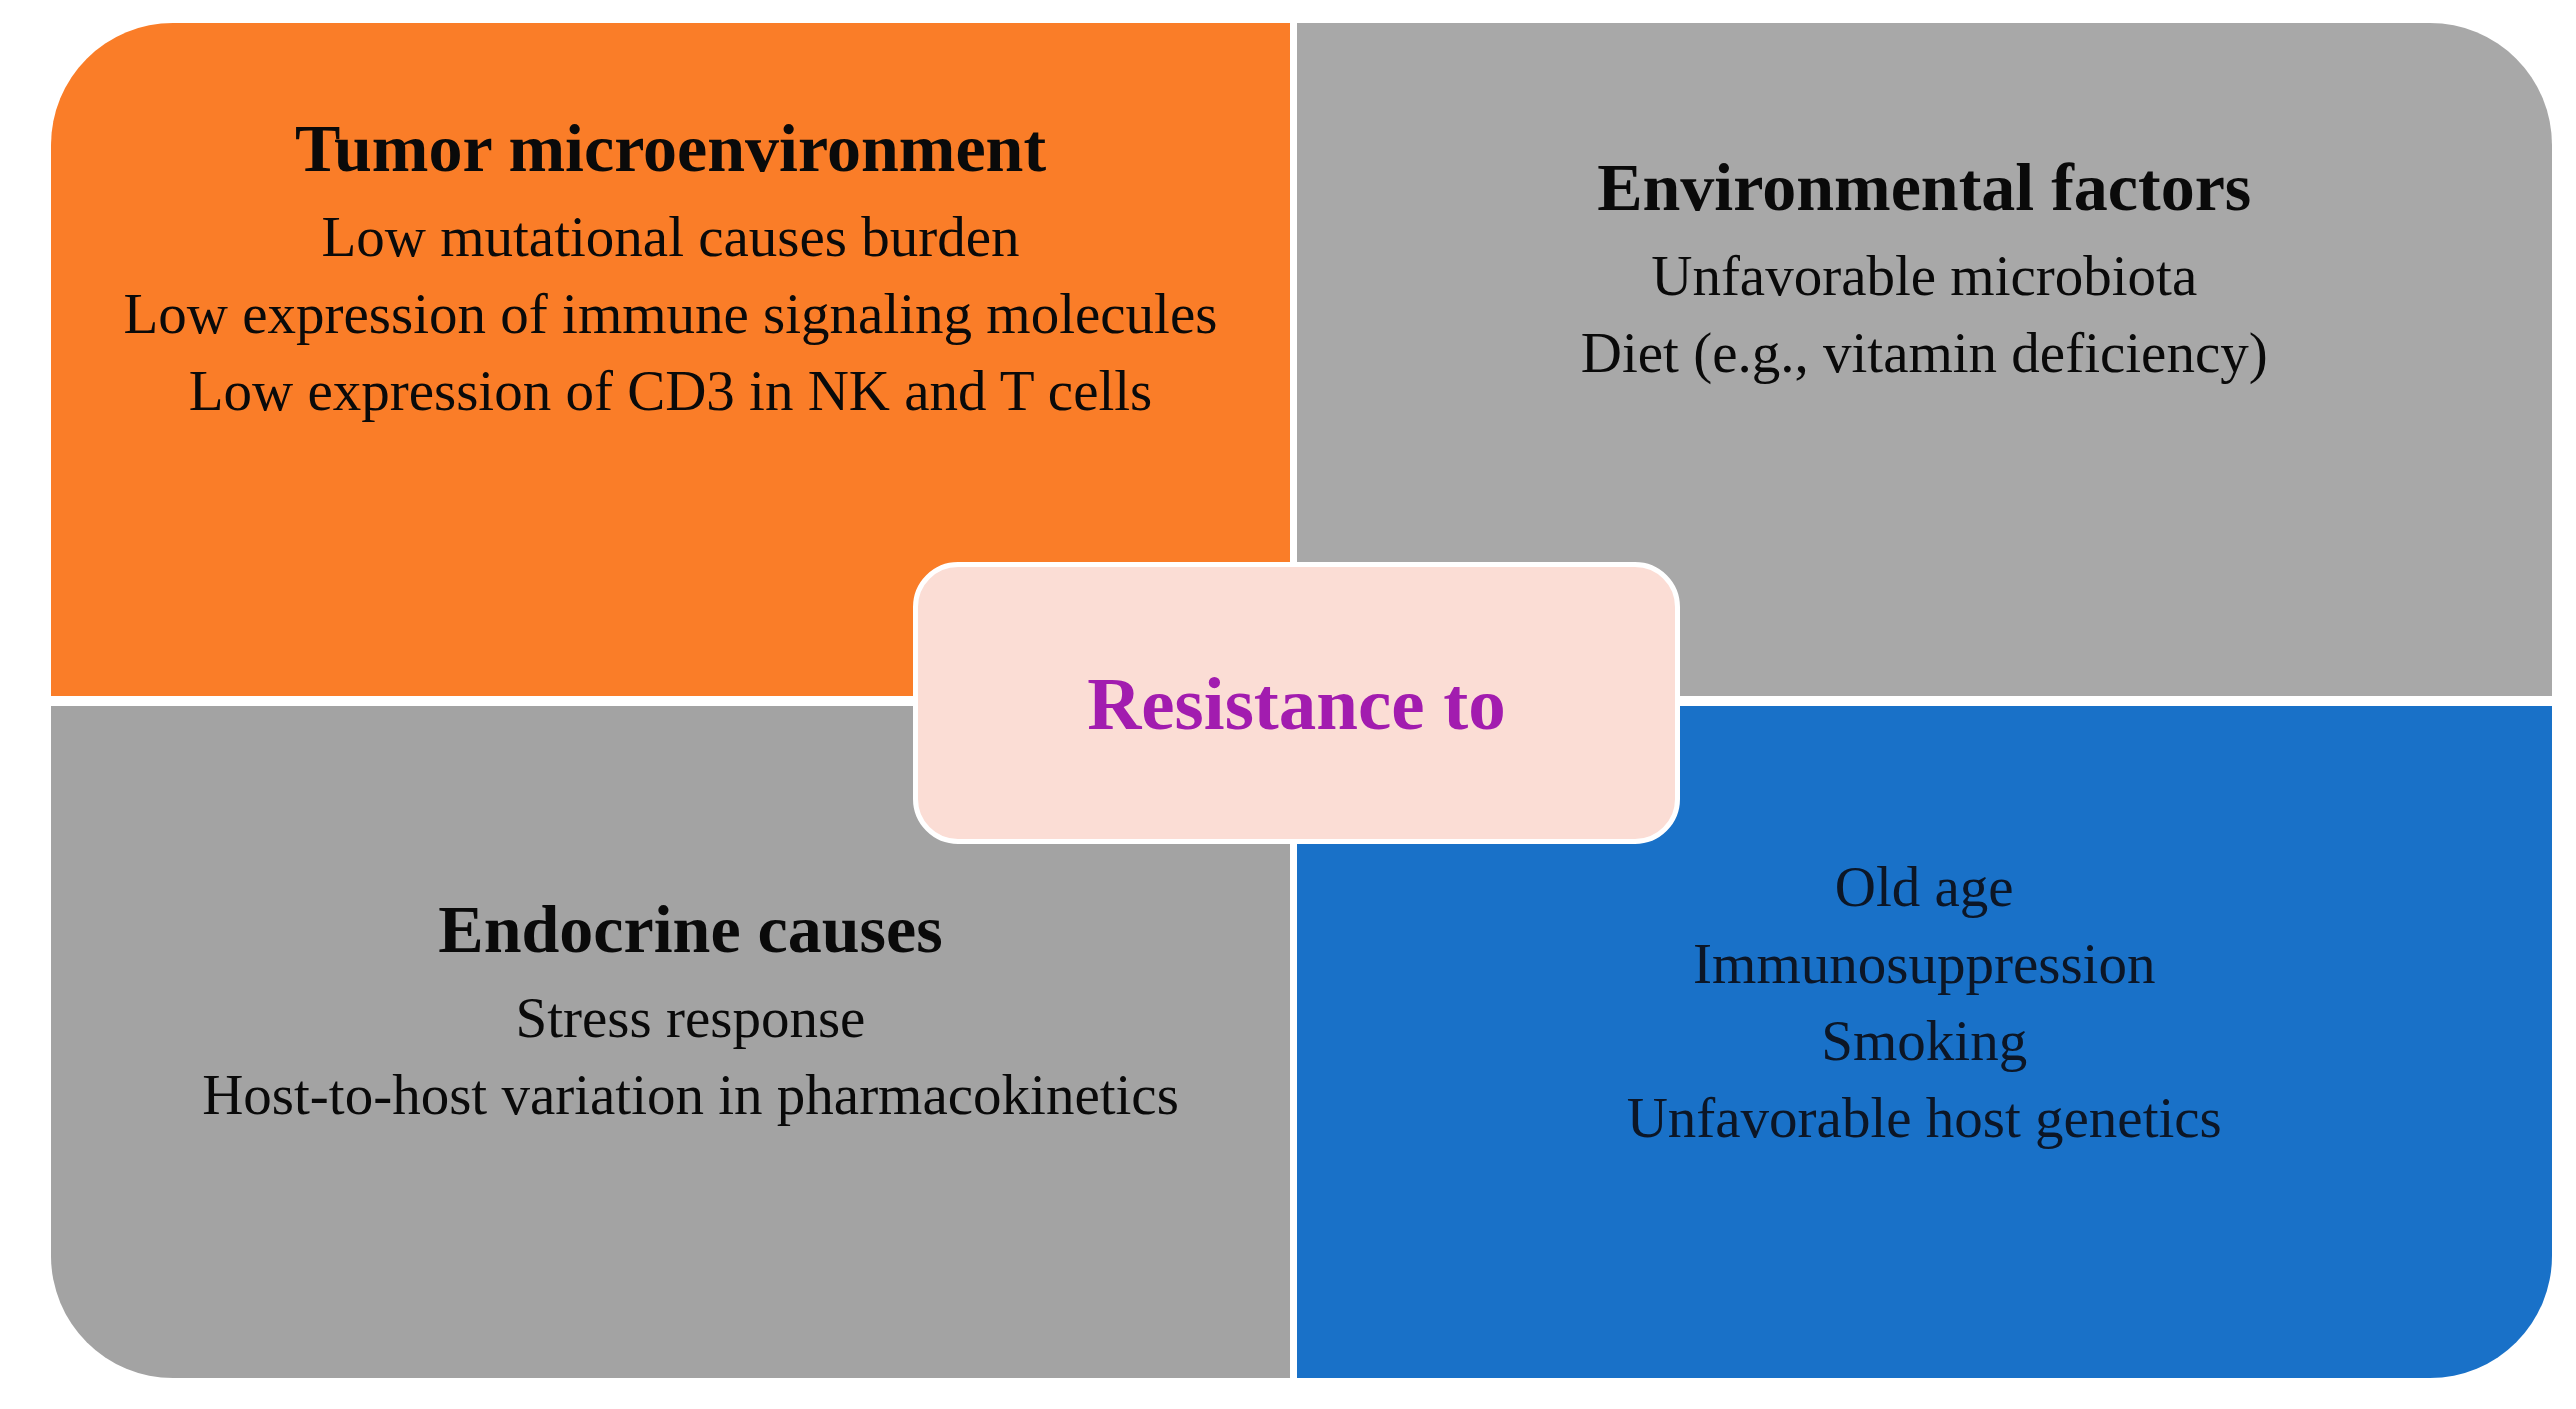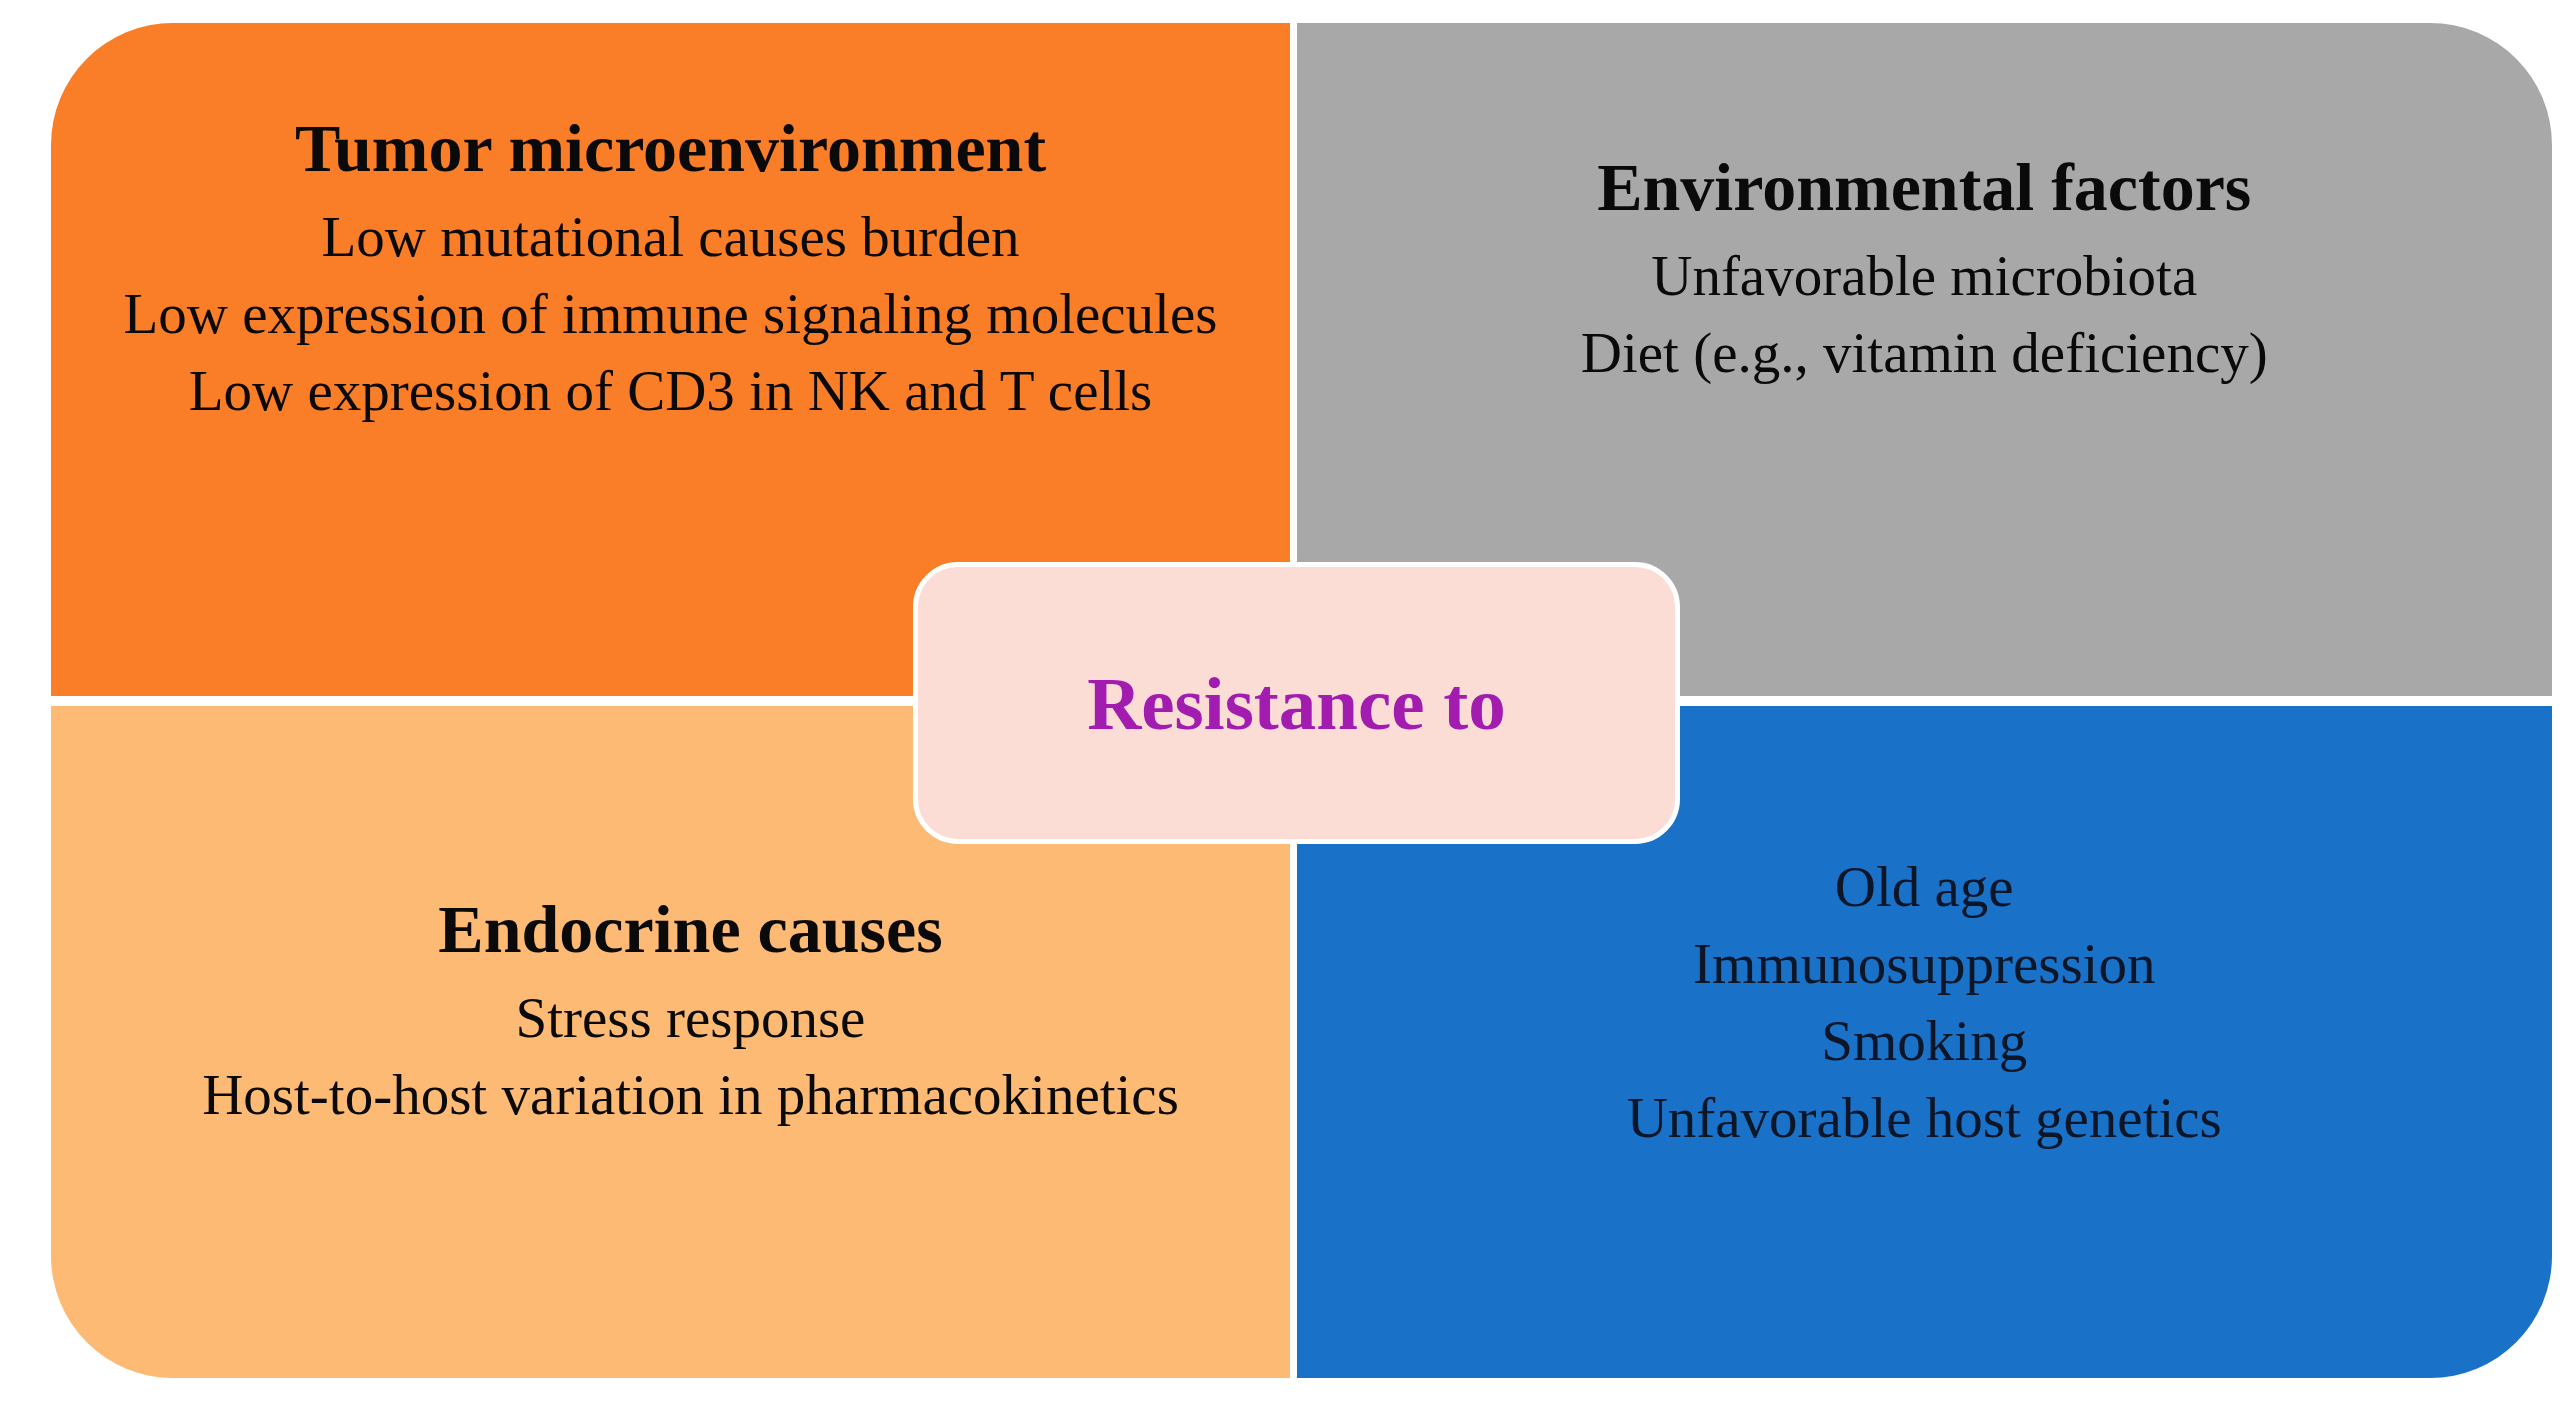--- a/index.html
+++ b/index.html
@@ -39,21 +39,21 @@
     background: #fa7d28;
     border-top-left-radius: 122px;
     padding-top: 81px;
   }
   .q-gray {
     background: #a8a8a8;
     border-top-right-radius: 122px;
     padding-top: 120px;
   }
   .q-yellow {
-    background: #fdba74;
+    background: #a3a3a3;
     border-bottom-left-radius: 122px;
     padding-top: 179px;
     padding-left: 40px;
   }
   .q-blue {
     background: #1971c8;
     border-bottom-right-radius: 122px;
     padding-top: 142px;
     color: #0c1626;
   }

